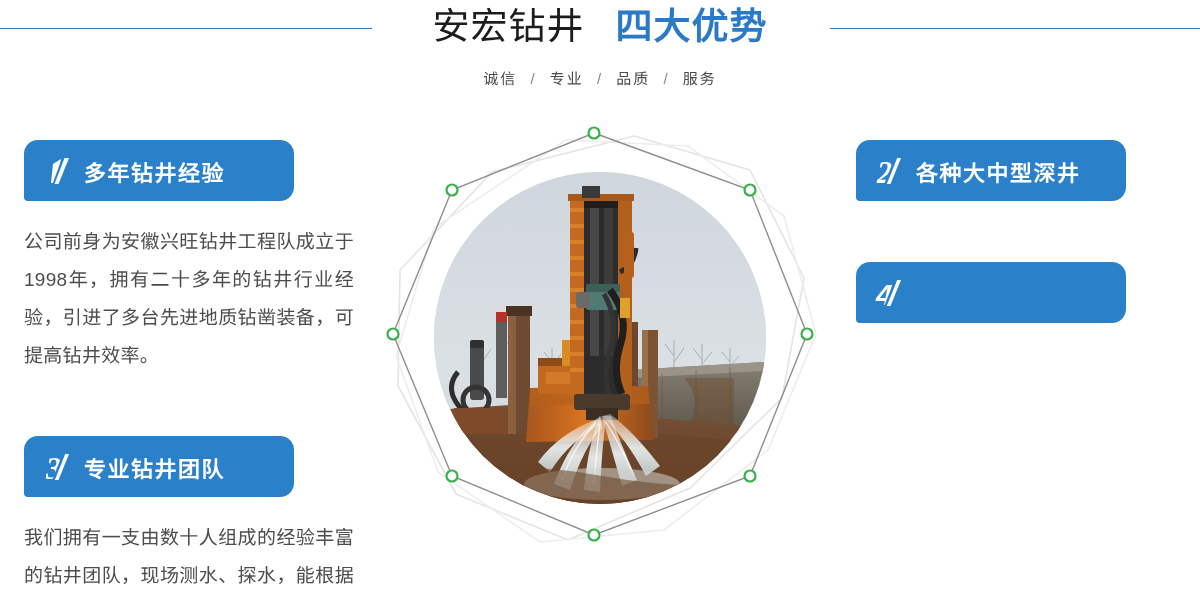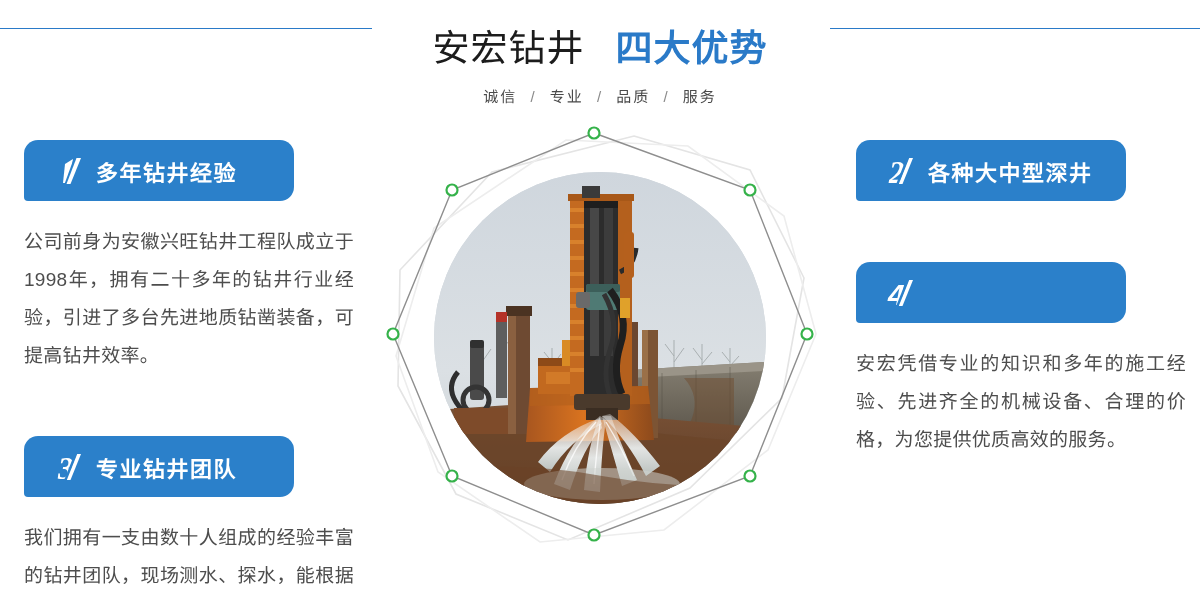--- a/index.html
+++ b/index.html
@@ -41,21 +41,20 @@
   .rule-right { left: 830px; width: 370px; }
 
   .title-row {
     position: absolute;
     left: 0;
     top: 8px;
     width: 1200px;
     text-align: center;
     white-space: nowrap;
     line-height: 1;
-    margin-top: 22px;
   }
   .title-dark {
     font-size: 37px;
     font-weight: 400;
     color: #1c1c1c;
     letter-spacing: 1px;
   }
   .title-gap { display: inline-block; width: 22px; }
   .title-blue {
     font-size: 37px;
@@ -67,21 +66,20 @@
   .subtitle {
     position: absolute;
     left: 0;
     top: 67px;
     width: 1200px;
     text-align: center;
     font-size: 15px;
     color: #4a4a4a;
     letter-spacing: 2px;
     white-space: nowrap;
-    margin-top: 18px;
   }
   .subtitle .sep {
     color: #8a8a8a;
     padding: 0 7px;
     font-weight: 300;
   }
 
   
   .col {
     position: absolute;
@@ -94,21 +92,21 @@
   .feature { position: relative; }
   .feature + .feature { margin-top: 61px; }
 
   .badge {
     position: relative;
     display: flex;
     align-items: center;
     height: 61px;
     background: #2b80ca;
     border-radius: 14px 14px 14px 4px;
-    padding-left: 28px;
+    padding-left: 16px;
     box-sizing: border-box;
     width: 270px;
   }
   .badge-left-long  { width: 270px; }
 
   .badge-num {
     width: 42px;
     height: 42px;
     flex: 0 0 42px;
     position: relative;
@@ -235,21 +233,20 @@
     <div class="feature">
       <div class="badge">
         <div class="badge-num">
           <svg width="42" height="42" viewBox="0 0 42 42">
             <text x="4" y="33" font-family="Liberation Sans, sans-serif" font-size="30" font-weight="700" font-style="italic" fill="#ffffff">4</text>
             <path d="M24.5 8 L29 8 L18.5 34 L14.5 34 Z" fill="#ffffff"></path>
             <path d="M22.5 8 L25.2 8 L14.8 34 L12.2 34 Z" fill="#2b80ca"></path>
           </svg>
         </div>
       </div>
-      <div class="feature-body">安宏凭借专业的知识和多年的施工经验、先进齐全的机械设备、合理的价格，为您提供优质高效的服务。</div>
     </div>
 
   </div>
 
   <div class="center-graphic">
 
     <svg width="460" height="460" viewBox="0 0 460 460">
 
       <polygon points="264,26 380,60 434,168 412,288 320,378 198,430 86,384 28,276 30,160 122,62" fill="none" stroke="#e4e4e4" stroke-width="1.6"></polygon>
       <polygon points="196,30 318,36 414,106 446,224 398,340 294,420 170,432 68,362 26,246 64,118" fill="none" stroke="#ededed" stroke-width="1.6"></polygon>

